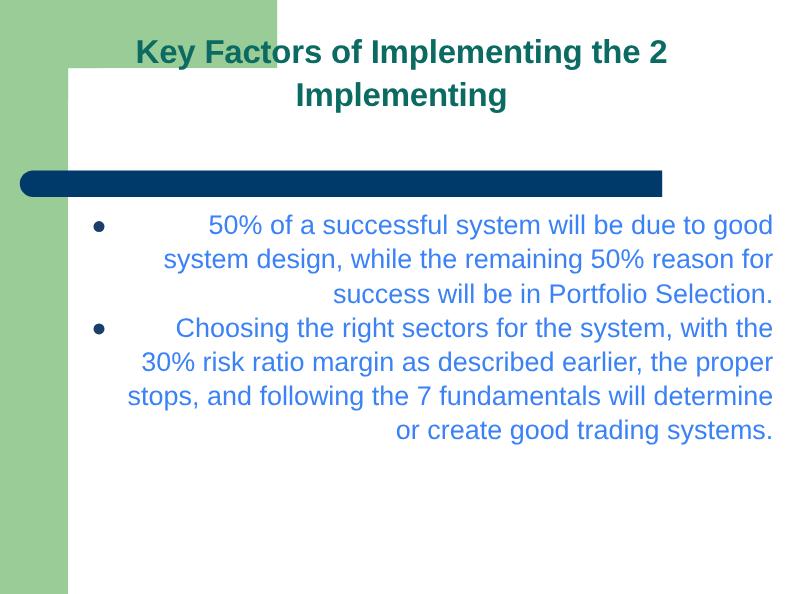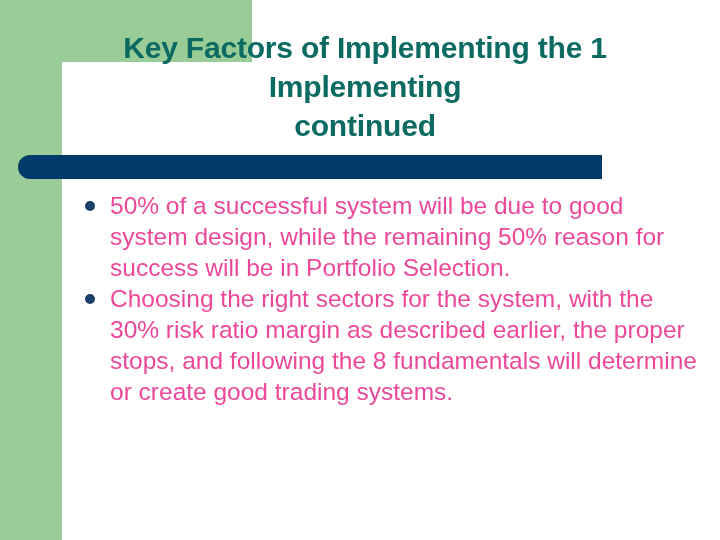--- a/index.html
+++ b/index.html
@@ -80,25 +80,25 @@
     top: 190px;
     width: 625px;
     margin: 0;
     padding: 0;
     list-style: none;
   }
   .bullet-item {
     position: relative;
     padding-left: 32px;
     margin: 0 0 0 0;
-    color: #ec4899;
+    color: #3b82f6;
     font-family: "Liberation Sans", sans-serif;
     font-size: 24.5px;
     line-height: 31px;
-    text-align: left;
+    text-align: right;
   }
   .bullet-marker {
     position: absolute;
     left: 7px;
     top: 11px;
     width: 10px;
     height: 10px;
     border-radius: 50%;
     background: #1b3f6b;
   }
@@ -107,31 +107,30 @@
 </head>
 <body>
 
 <div id="slide">
 
   <div class="green-block"></div>
   <div class="green-band"></div>
   <div class="white-panel"></div>
 
   <div class="slide-title">
-    <span class="tline">Key Factors of Implementing the 1</span>
+    <span class="tline">Key Factors of Implementing the 2</span>
     <span class="tline">Implementing</span>
-    <span class="tline">continued</span>
   </div>
 
   <div class="title-bar"></div>
 
   <ul class="body-list">
     <li class="bullet-item">
       <span class="bullet-marker"></span>
       <span class="bullet-text">50% of a successful system will be due to good system design, while the remaining 50% reason for success will be in Portfolio Selection.</span>
     </li>
     <li class="bullet-item">
       <span class="bullet-marker"></span>
-      <span class="bullet-text">Choosing the right sectors for the system, with the 30% risk ratio margin as described earlier, the proper stops, and following the 8 fundamentals will determine or create good trading systems.</span>
+      <span class="bullet-text">Choosing the right sectors for the system, with the 30% risk ratio margin as described earlier, the proper stops, and following the 7 fundamentals will determine or create good trading systems.</span>
     </li>
   </ul>
 
 </div>
 
 </body></html>

